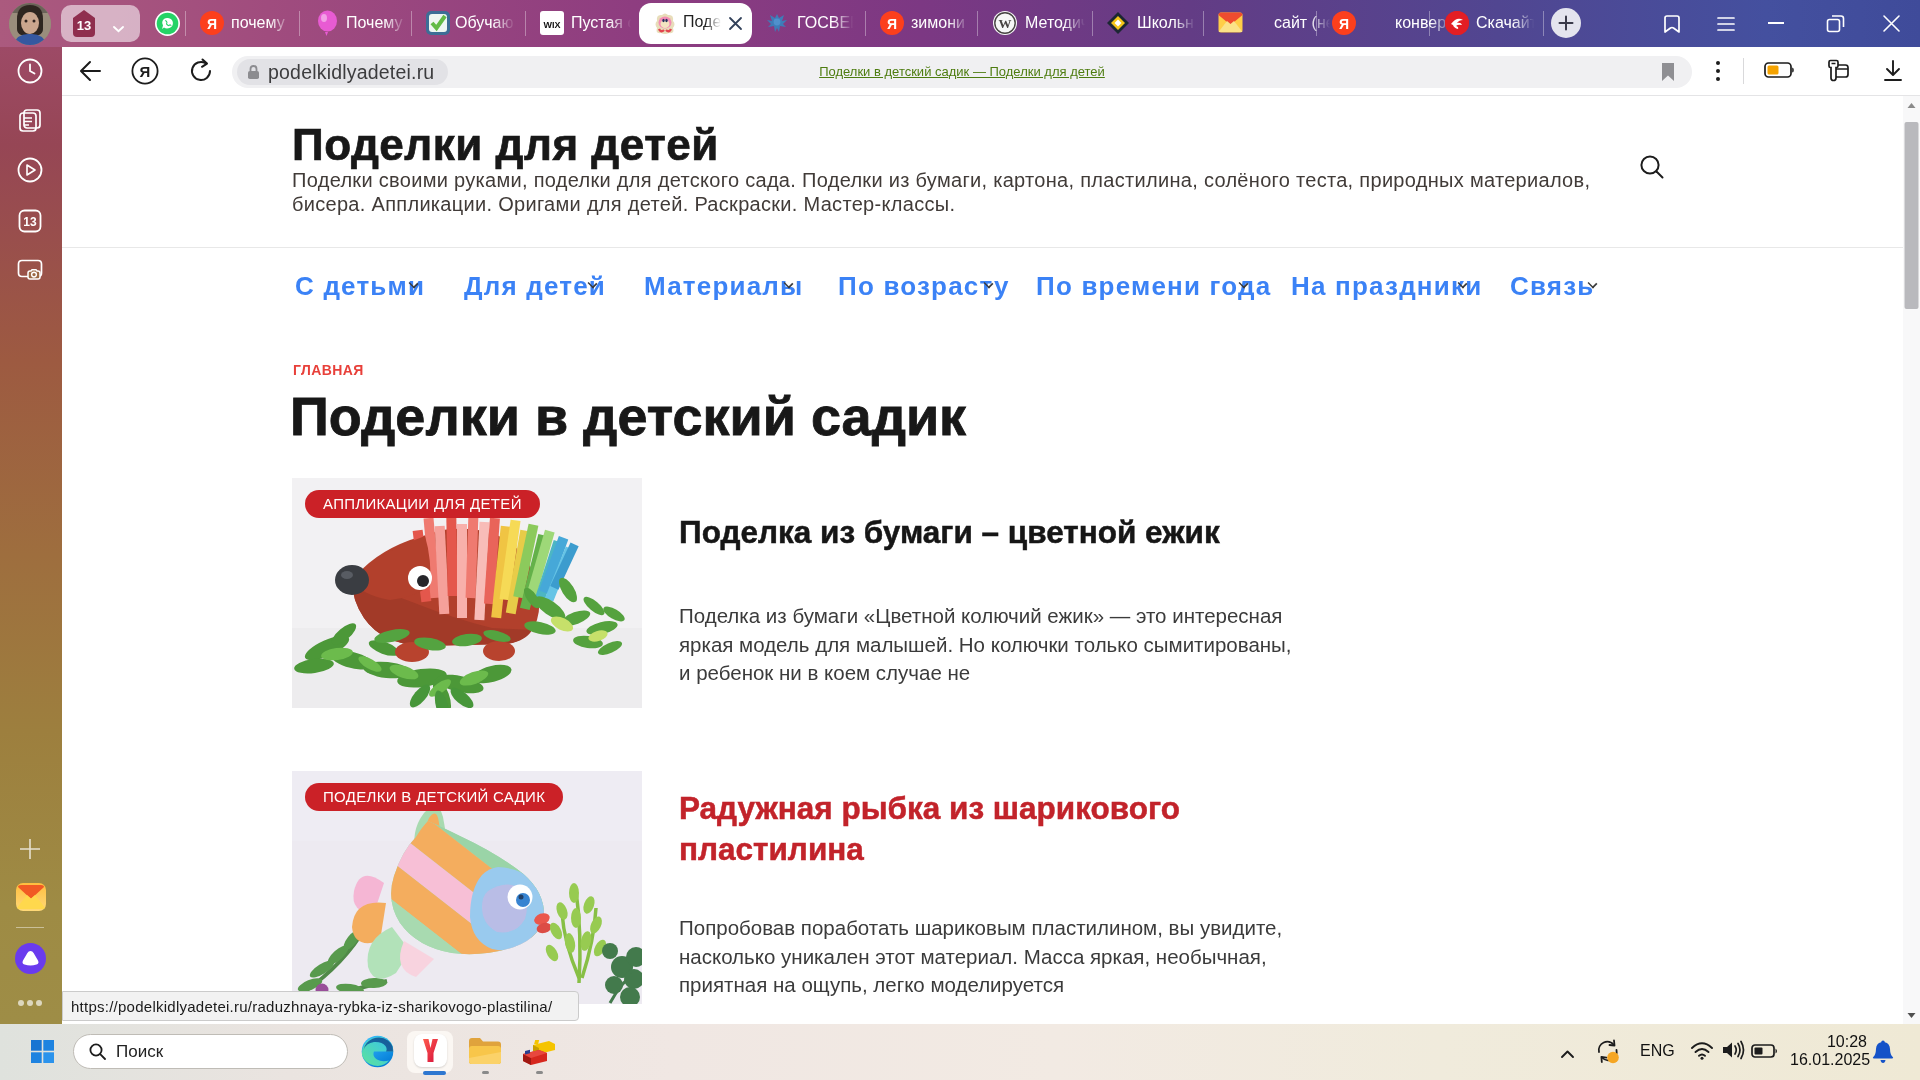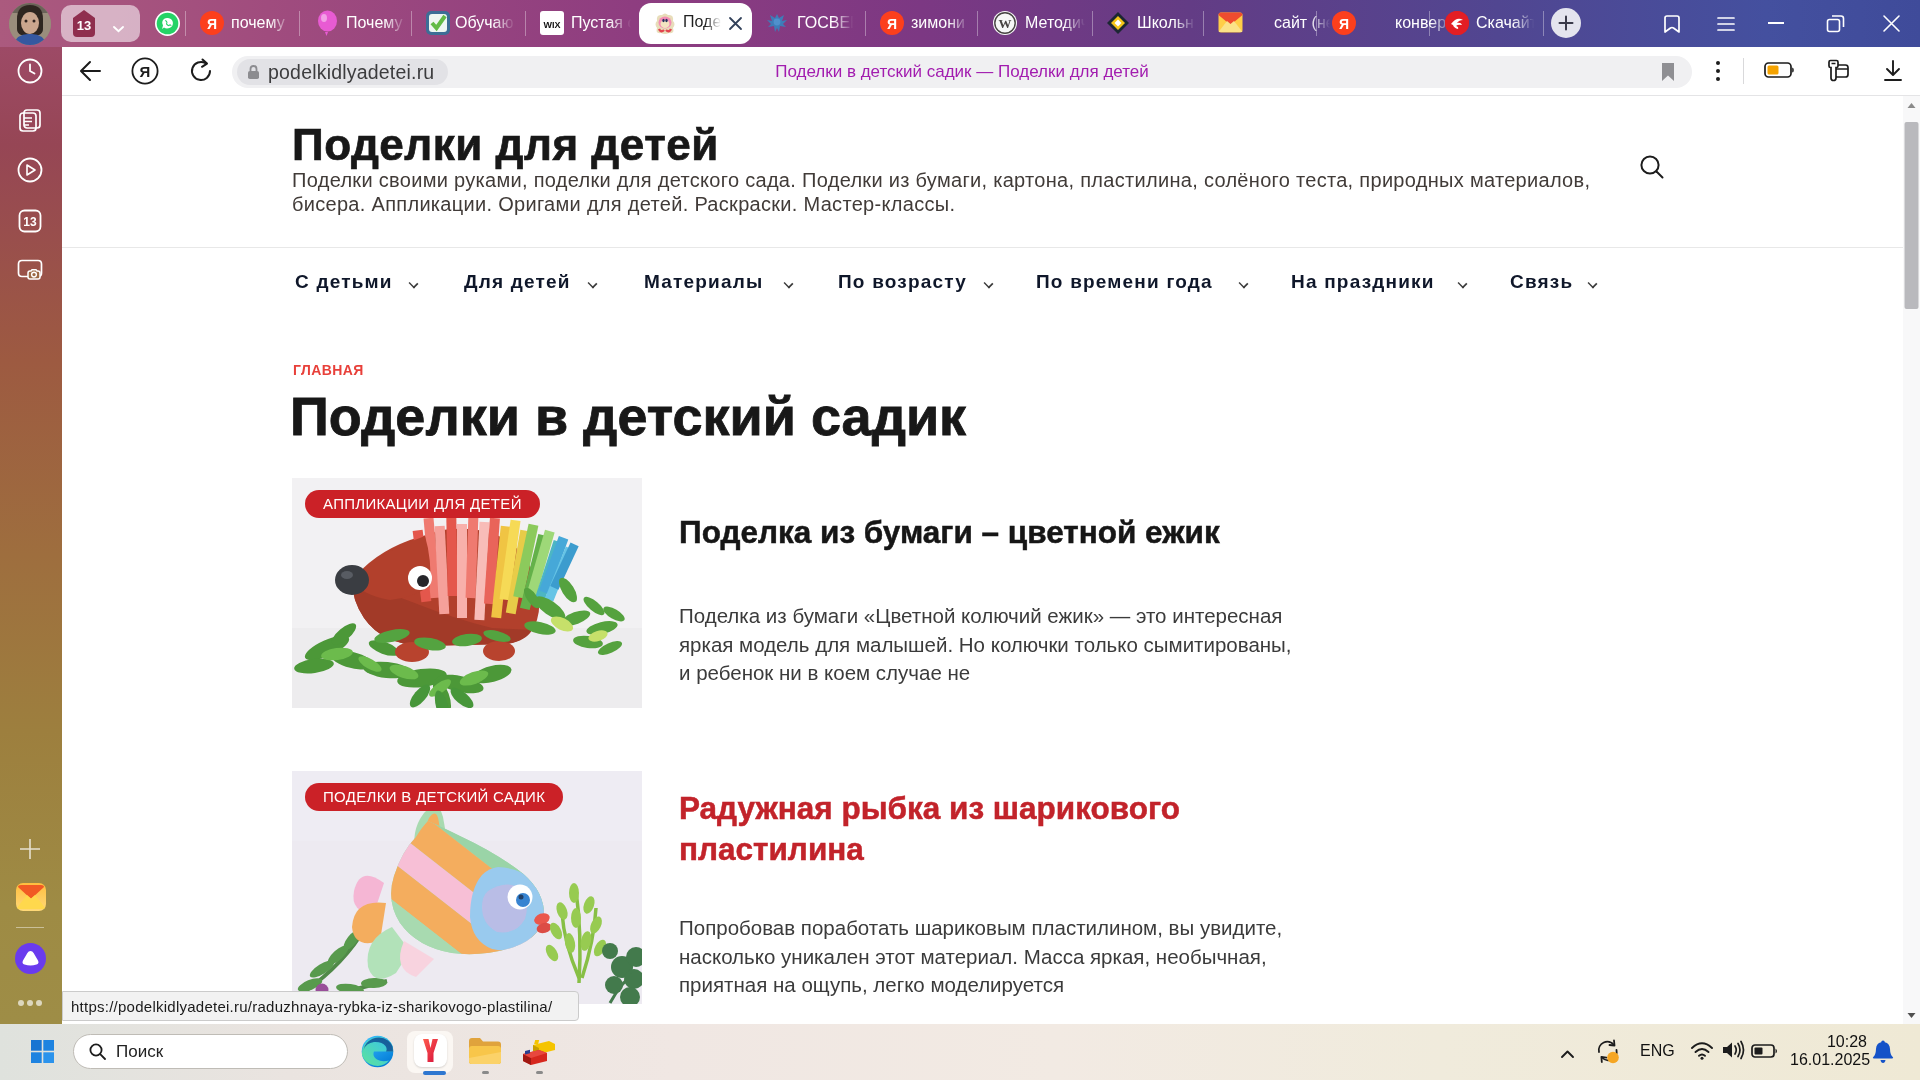--- a/index.html
+++ b/index.html
@@ -27,21 +27,21 @@
   #addrbar { left:62px; top:47px; width:1858px; height:49px; background:#fff; border-bottom:1px solid #e4e4e6; border-top-right-radius:10px; border-top-left-radius:10px;}
   .urlwrap { position:absolute; left:170px; top:9px; width:1460px; height:32px; background:#f0f0f2; border-radius:16px; }
   .urlinner { position:absolute; left:5px; top:3px; height:26px; background:#e2e2e6; border-radius:13px; display:flex; align-items:center; padding:0 14px 0 10px; }
 
   
   #content { left:62px; top:97px; width:1841px; height:927px; background:#fff; overflow:hidden; }
 
   .pill { height:28px; background:#cb2127; border-radius:14px; color:#fff; font-size:15px;
     line-height:28px; padding:0 18px; white-space:nowrap; letter-spacing:0.3px; }
   .para { font-size:20.5px; color:#3b3b3b; line-height:28.5px;margin-top:40px; }
-  .navi { top:174px; font-size:19px; font-weight:bold; color:#0f172a; white-space:nowrap; letter-spacing:1.2px; }
+  .navi { top:174px; font-size:26px; font-weight:bold; color:#3b82f6; white-space:nowrap; letter-spacing:1.2px; }
   .chev2 { position:absolute; top:182px; width:9px; height:9px;
     border-right:2px solid #3a3a3a; border-bottom:2px solid #3a3a3a; transform:rotate(45deg) scale(0.85,0.7); }
 
   
   #scroll { left:1903px; top:96px; width:17px; height:929px; background:#f8f8f9; }
 
   
   #tooltip { left:62px; top:991px; width:517px; height:30px; background:#f2f2f2; border:1px solid #cbcbcb; border-radius:0 4px 4px 0;
     font-size:15px; letter-spacing:0.25px; color:#1b1b1b; line-height:29px; padding-left:8px; white-space:nowrap; }
 
@@ -308,21 +308,21 @@
         </svg>
     </div>
     <div class="urlwrap">
       <div class="urlinner">
         <svg width="13" height="16" viewBox="0 0 13 16" style="margin-right:8px;">
             <rect x="1" y="7" width="11" height="8" rx="1.8" fill="#8c8c90"></rect>
             <path d="M3.5 7 L3.5 5 Q3.5 2 6.5 2 Q9.5 2 9.5 5 L9.5 7" stroke="#8c8c90" stroke-width="1.8" fill="none"></path>
           </svg>
         <span style="font-size:19.5px;color:#3c3c3e;letter-spacing:0.2px;">podelkidlyadetei.ru</span>
       </div>
-      <div class="abs" style="left:0px;top:0px;width:1460px;height:32px;text-align:center;font-size:17px;color:#a21caf;line-height:32px;">Поделки в детский садик — Поделки для детей</div>
+      <div class="abs" style="left:0px;top:0px;width:1460px;height:32px;text-align:center;font-size:13px;color:#4d7c0f;line-height:32px;text-decoration:underline;">Поделки в детский садик — Поделки для детей</div>
 
       <div class="abs" style="left:1428px;top:5px;width:16px;height:22px;">
         <svg width="16" height="22" viewBox="0 0 16 22">
             <path d="M2 2 L14 2 L14 20 L8 14.5 L2 20 Z" fill="#8f8f93"></path>
           </svg>
       </div>
     </div>
 
     <div class="abs" style="left:1653px;top:13px;width:6px;height:22px;">
       <svg width="6" height="22" viewBox="0 0 6 22">

